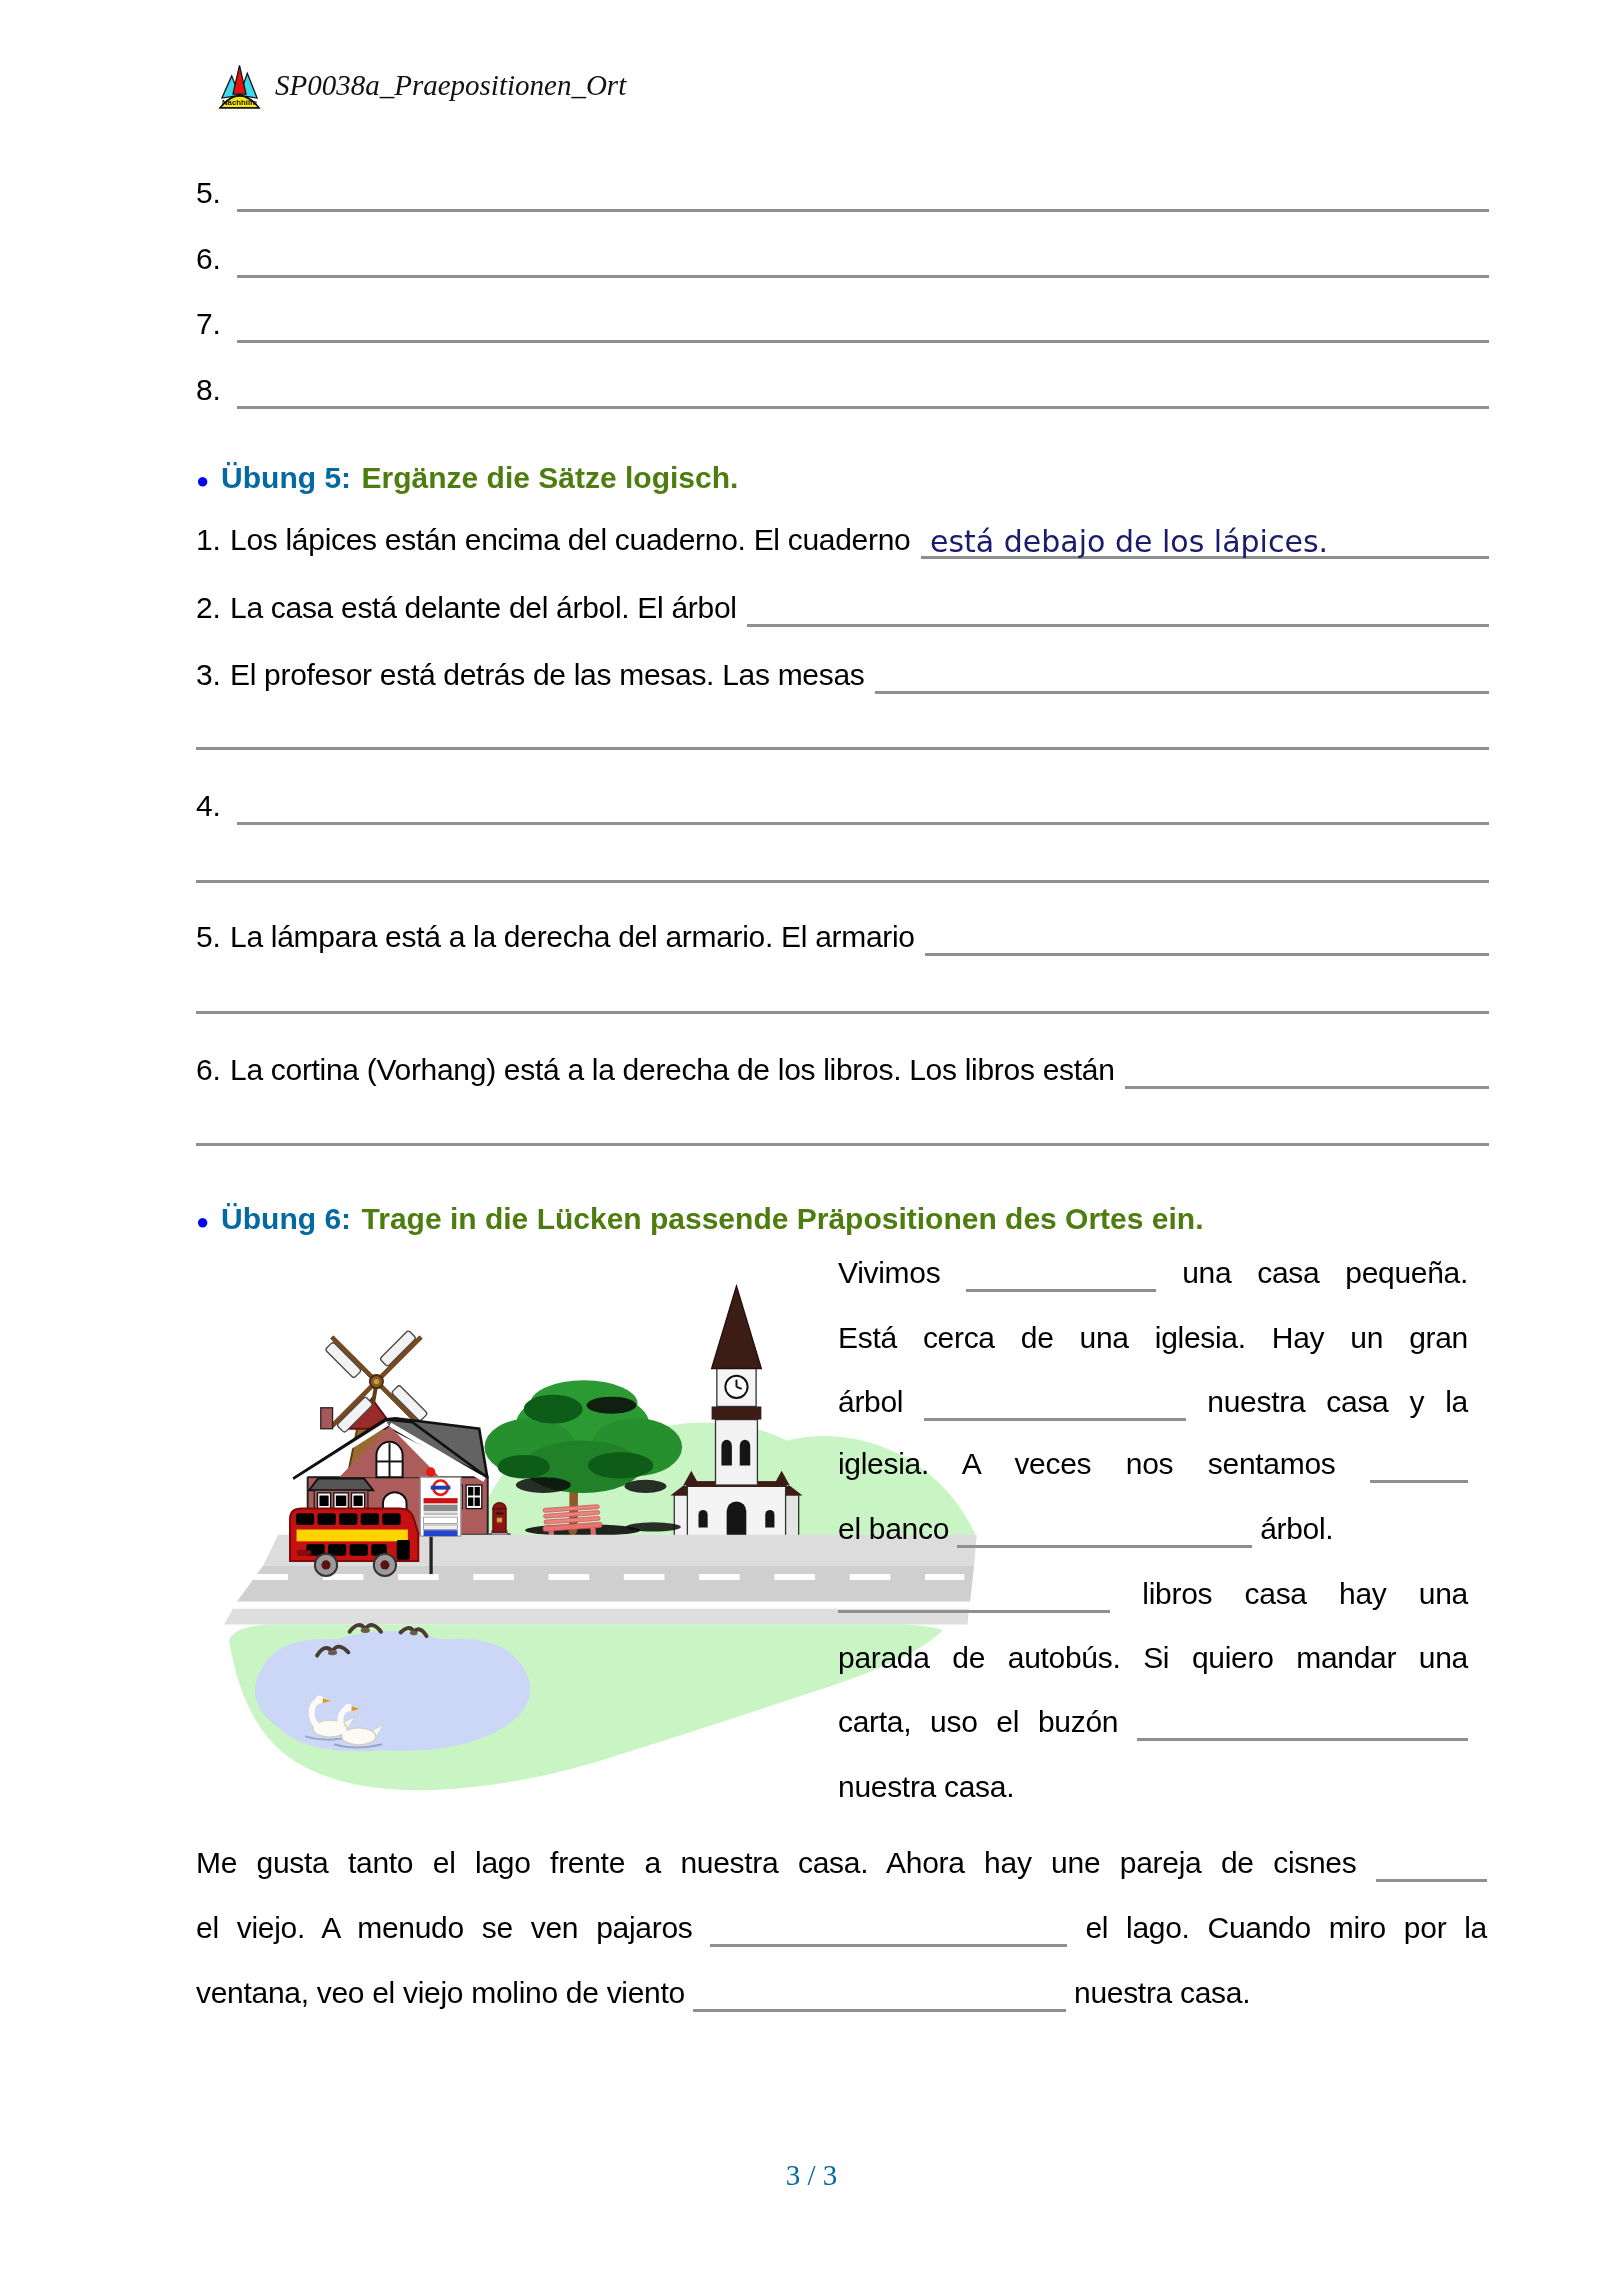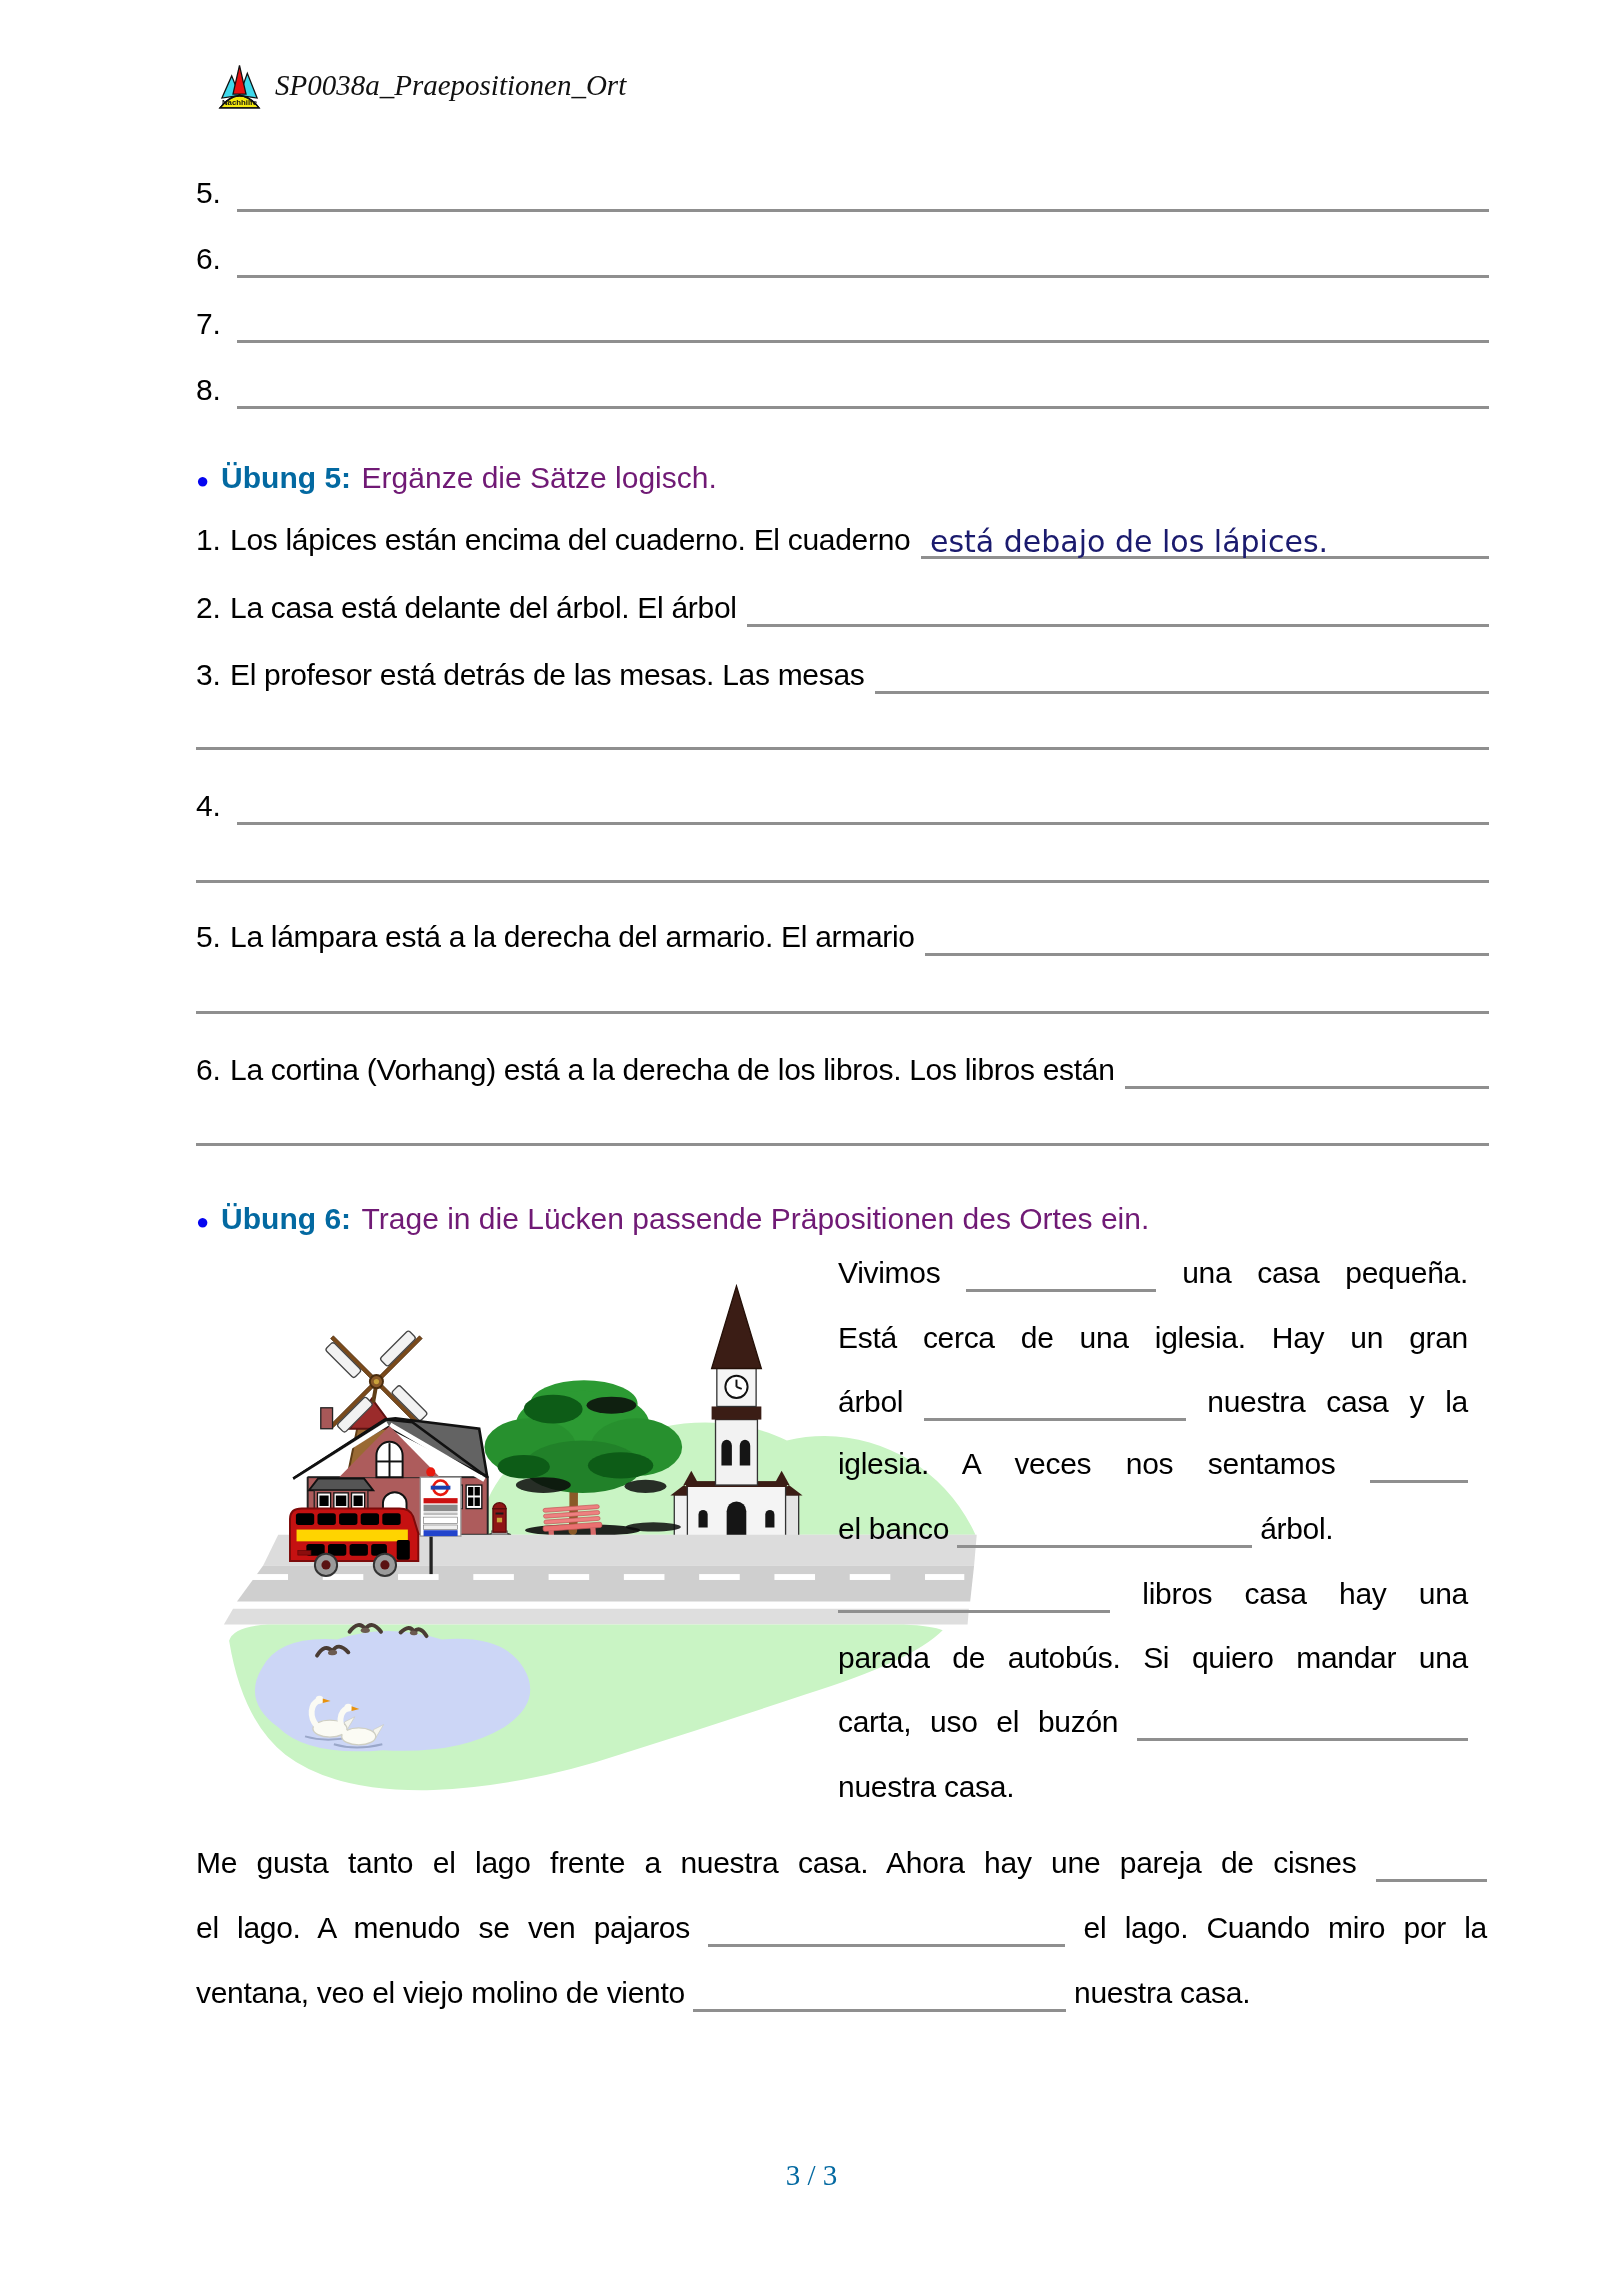--- a/index.html
+++ b/index.html
@@ -17,21 +17,21 @@
   .item-text{flex:none;padding-right:3.9px;}
   .fill{flex:1;min-width:46px;margin-left:6.5px;border-bottom:3.9px solid #8f8f8f;height:34px;display:flex;align-items:flex-end;}
   .contline{position:absolute;left:196px;width:1293px;height:0;border-bottom:3.9px solid #8f8f8f;}
 
   .handwriting{font-family:"DejaVu Sans",sans-serif;font-size:30px;color:#1b1b6e;padding-left:9.2px;margin-bottom:-5.2px;letter-spacing:0;}
 
   
   .uheader{position:absolute;left:196px;width:1293px;height:42px;line-height:39px;font-size:30px;display:flex;align-items:baseline;white-space:nowrap;}
   .bullet{color:#0505f0;font-size:22px;margin-right:11.8px;line-height:39px;}
   .ulabel{color:#0369a1;font-weight:bold;margin-right:10.5px;}
-  .uinstr{color:#701a75;}
+  .uinstr{color:#4d7c0f;font-weight:bold;}
 
   
   .col{left:838px;width:630px;}
   .bot{left:196px;width:1291px;}
   .jline{text-align:justify;text-align-last:justify;}
   .lline{text-align:left;}
   .blank{display:inline-block;border-bottom:3.9px solid #8f8f8f;vertical-align:bottom;height:31px;}
 
   .footer{position:absolute;left:0;top:2159px;width:1623px;text-align:center;font-family:"Liberation Serif",serif;font-size:29px;color:#0369a1;}
 </style>
@@ -371,21 +371,21 @@
 </div>
 <div class="line col lline" style="top:1767px">
   <span>nuestra casa.</span>
 </div>
 
 <div class="line bot jline" style="top:1843px">
   <span>Me gusta tanto el lago frente a nuestra casa. Ahora hay une pareja de cisnes</span>
   <span class="blank" style="width:111px"></span>
 </div>
 <div class="line bot jline" style="top:1908px">
-  <span>el lago. A menudo se ven pajaros</span>
+  <span>el viejo. A menudo se ven pajaros</span>
   <span class="blank" style="width:357px"></span>
   <span>el lago. Cuando miro por la</span>
 </div>
 <div class="line bot lline" style="top:1973px">
   <span>ventana, veo el viejo molino de viento</span>
   <span class="blank" style="width:373px"></span>
   <span>nuestra casa.</span>
 </div>
 
 <div class="footer">3 / 3</div>

